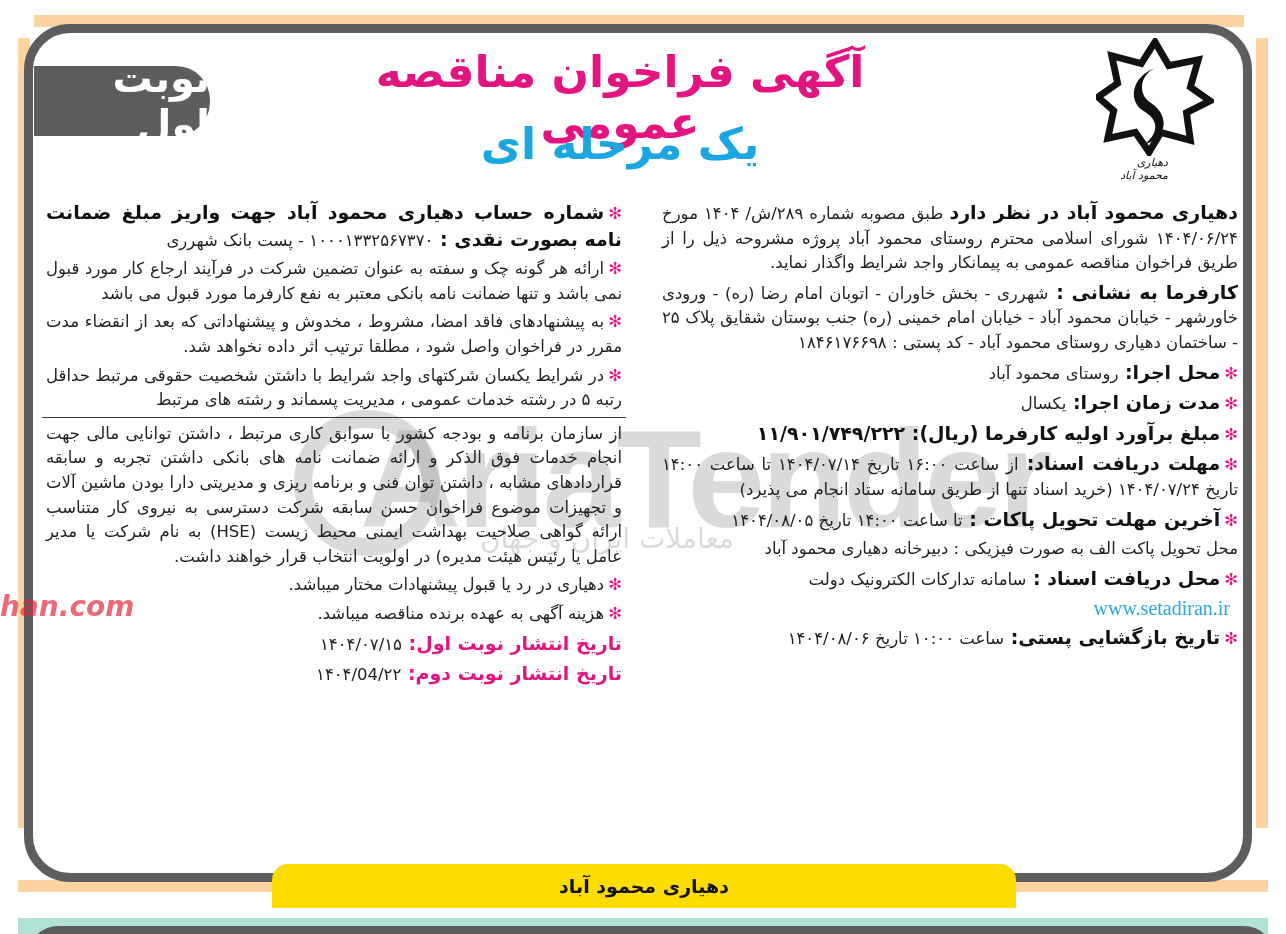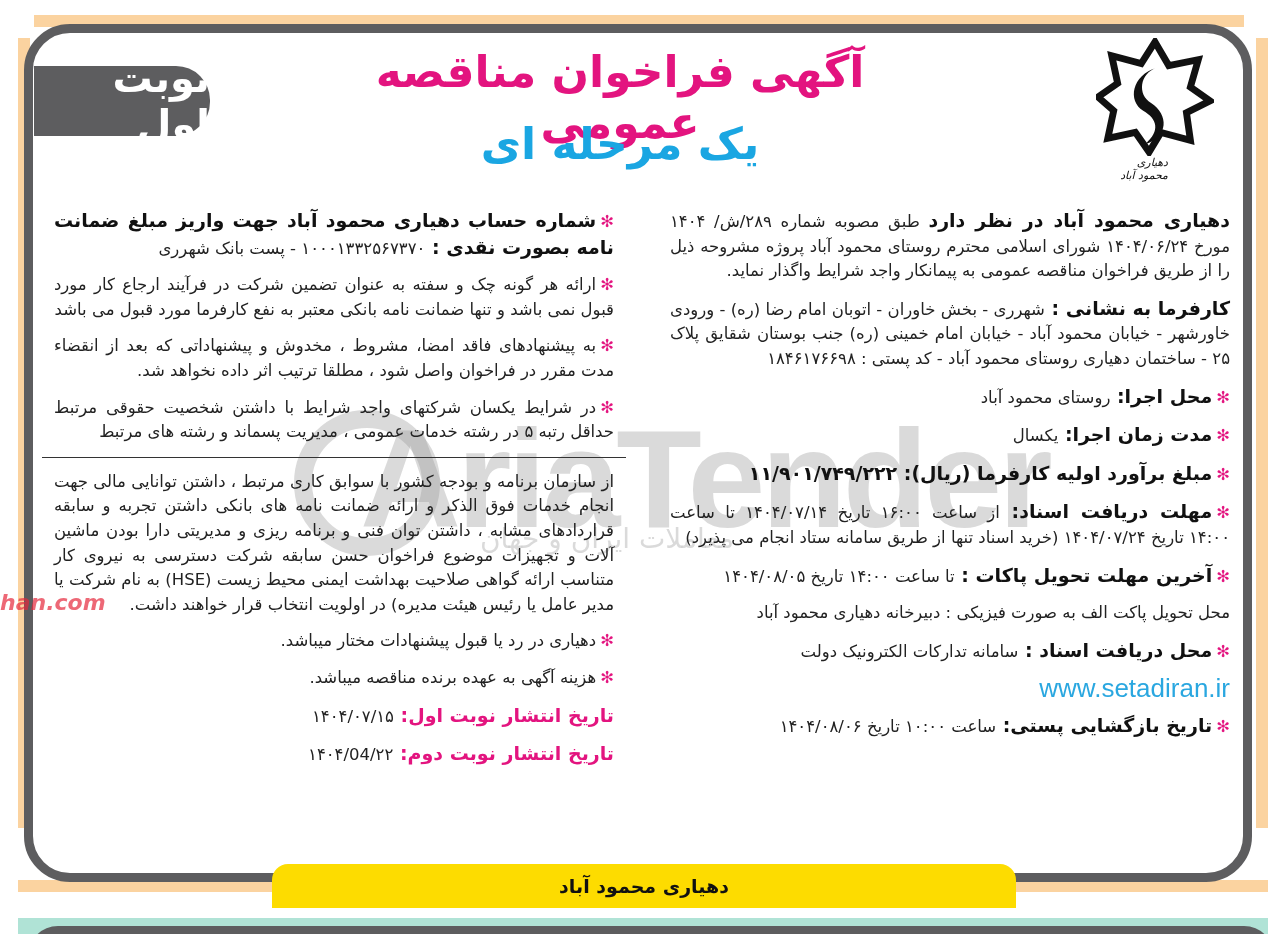--- a/index.html
+++ b/index.html
@@ -15,33 +15,33 @@
   .badge{position:absolute;left:34px;top:66px;width:176px;height:70px;background:#5d5d5f;border-radius:0 34px 34px 0;color:#fff;font-weight:bold;font-size:40px;display:flex;align-items:center;justify-content:center;direction:rtl;}
   .title1{position:absolute;left:300px;top:46px;width:640px;text-align:center;color:#e3147f;font-weight:bold;font-size:44px;direction:rtl;}
   .title2{position:absolute;left:300px;top:118px;width:640px;text-align:center;color:#1aa6e2;font-weight:bold;font-size:44px;direction:rtl;}
 
   .logo{position:absolute;left:1096px;top:38px;width:118px;height:118px;}
   .logo-cap{position:absolute;left:1108px;top:156px;width:60px;font-size:11px;font-style:italic;color:#111;direction:rtl;font-family:"DejaVu Serif",serif;}
 
   .col{position:absolute;direction:rtl;text-align:justify;color:#222;font-size:16.5px;line-height:24.6px;}
   .col-right{left:658px;top:196px;width:584px;}
   .col-left{left:42px;top:196px;width:584px;}
-  .col p{margin:12px;}
+  .col p{margin:4px;}
   .b{font-weight:bold;font-size:19px;color:#111;}
   .star{color:#e3147f;font-weight:bold;margin-left:4px;}
-  .url{color:#2aa7e0;font-family:Liberation Sans, sans-serif;font-size:26px;direction:ltr;display:block;text-align:right;padding-right:12px;}
+  .url{color:#2aa7e0;font-family:Liberation Serif, serif;font-size:20px;direction:ltr;display:block;text-align:right;padding-right:12px;}
   .red{color:#e3147f;font-weight:bold;font-size:19px;}
   .sep{border-top:1px solid #333;margin:2px 0 0 0;}
 
   .footer-bar{position:absolute;left:272px;top:864px;width:744px;height:44px;background:#fddc00;border-radius:16px 16px 0 0;display:flex;align-items:center;justify-content:center;font-weight:bold;font-size:19px;direction:rtl;color:#111;}
 
   .wm-text{position:absolute;left:360px;top:398px;font-size:140px;font-weight:bold;color:rgba(150,150,150,0.35);letter-spacing:-4px;font-family:"Liberation Sans",sans-serif;}
   .wm-circle{position:absolute;left:294px;top:410px;width:110px;height:110px;border:18px solid rgba(150,150,150,0.35);border-radius:50%;}
   .wm-sub{position:absolute;left:480px;top:522px;font-size:28px;color:rgba(150,150,150,0.35);direction:rtl;letter-spacing:10px;}
-  .side-wm{position:absolute;left:0;top:590px;font-size:22px;font-weight:bold;font-style:italic;color:rgba(230,40,60,0.7);}
+  .side-wm{position:absolute;left:0;top:590px;font-size:28px;font-weight:bold;font-style:italic;color:rgba(230,40,60,0.7);}
 </style>
 </head>
 <body>
 
 <div class="peach-top"></div>
 <div class="peach-left"></div>
 <div class="peach-right"></div>
 <div class="peach-bottom"></div>
 <div class="frame"></div>
 <div class="mint"></div>

